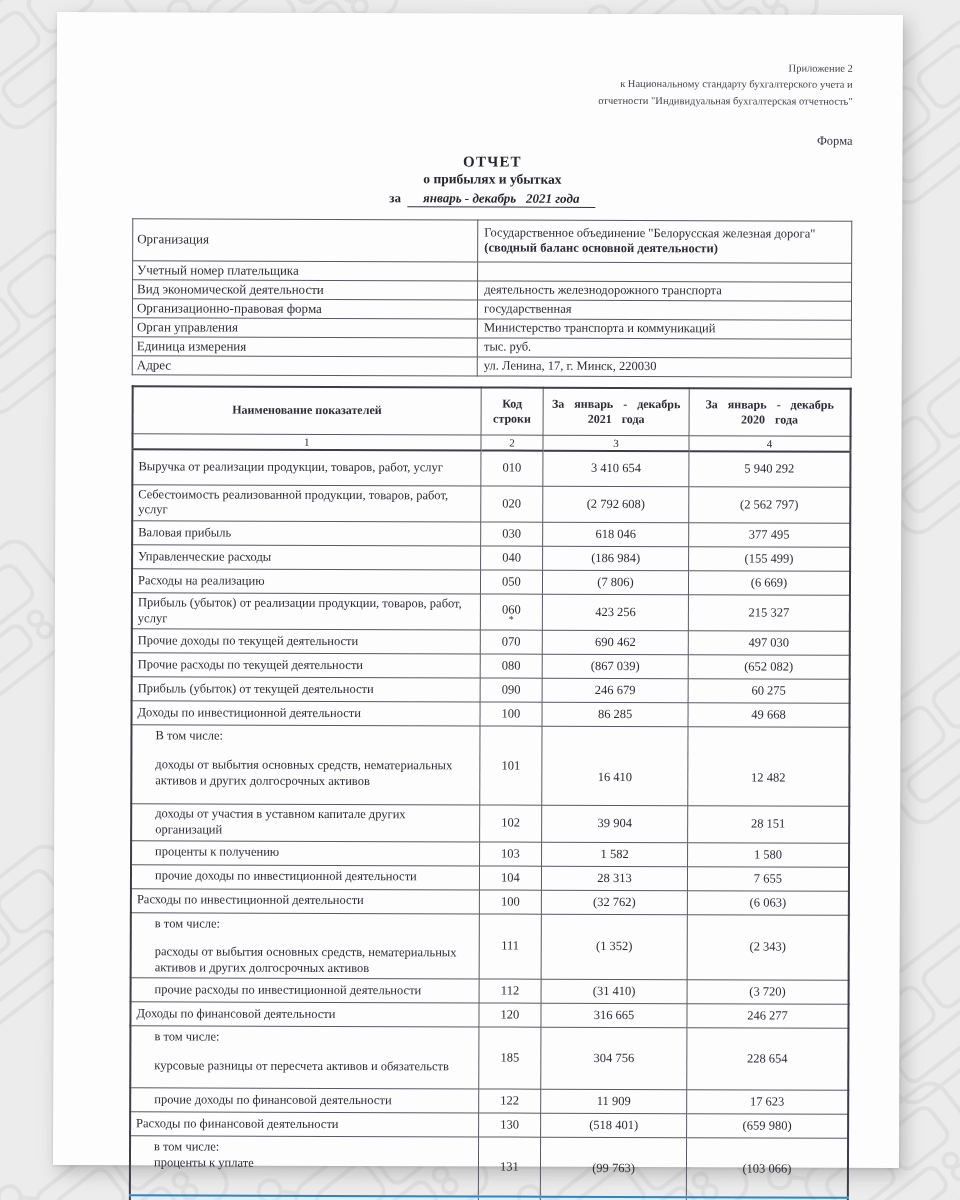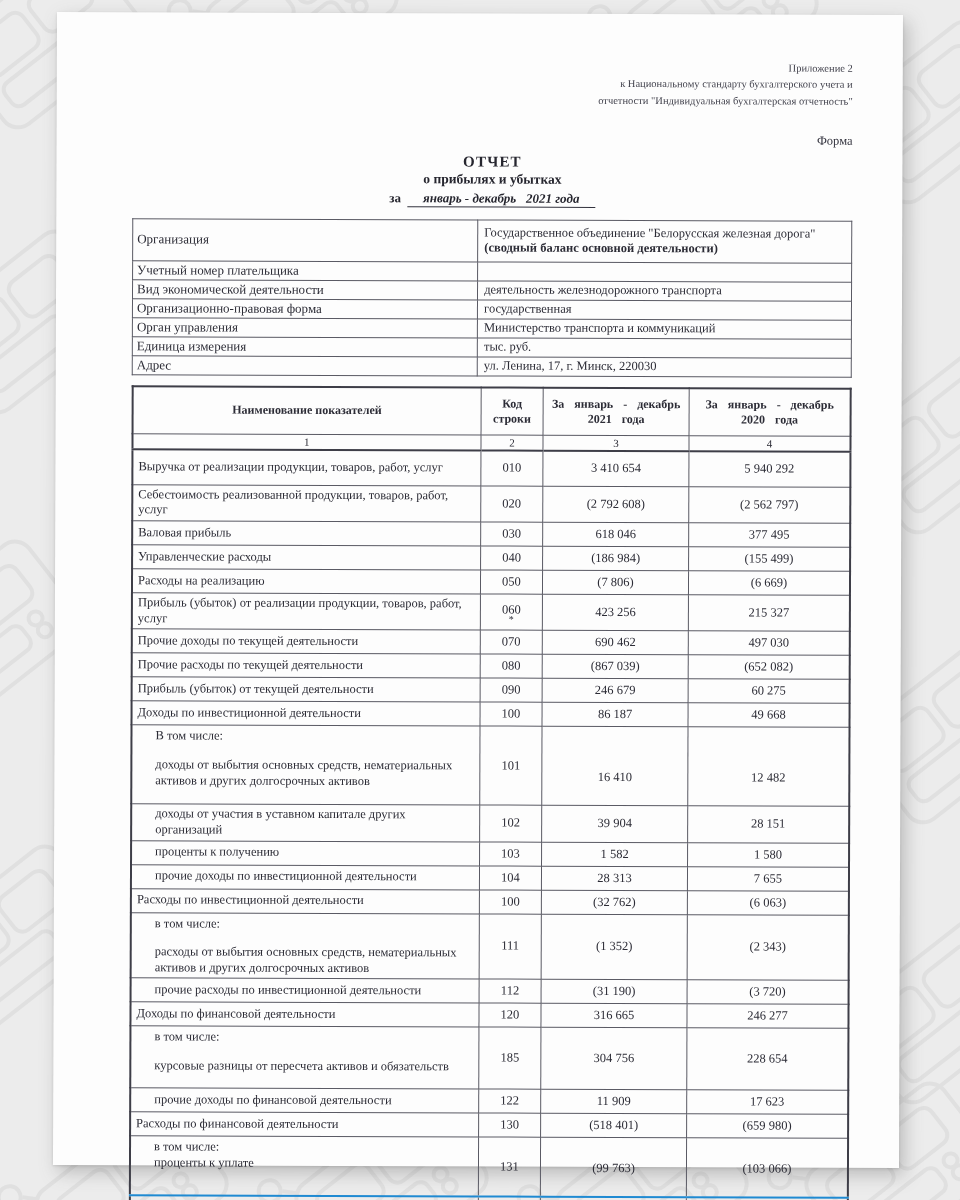--- a/index.html
+++ b/index.html
@@ -244,21 +244,21 @@
           </td>
           <td class="code">090</td>
           <td class="val">246 679</td>
           <td class="val">60 275</td>
         </tr>
         <tr>
           <td class="name">
             <div class="nm">Доходы по инвестиционной деятельности</div>
           </td>
           <td class="code">100</td>
-          <td class="val">86 187</td>
+          <td class="val">86 285</td>
           <td class="val">49 668</td>
         </tr>
         <tr class="xtall vbot">
           <td class="name top">
             <div class="prefix gap">В том числе:</div>
             <div class="nm ind">доходы от выбытия основных средств, нематериальных активов и других долгосрочных активов</div>
           </td>
           <td class="code">101</td>
           <td class="val">16 410</td>
           <td class="val">12 482</td>
@@ -302,21 +302,21 @@
           </td>
           <td class="code">111</td>
           <td class="val">(1 352)</td>
           <td class="val">(2 343)</td>
         </tr>
         <tr>
           <td class="name">
             <div class="nm ind">прочие расходы по инвестиционной деятельности</div>
           </td>
           <td class="code">112</td>
-          <td class="val">(31 190)</td>
+          <td class="val">(31 410)</td>
           <td class="val">(3 720)</td>
         </tr>
         <tr>
           <td class="name">
             <div class="nm">Доходы по финансовой деятельности</div>
           </td>
           <td class="code">120</td>
           <td class="val">316 665</td>
           <td class="val">246 277</td>
         </tr>

